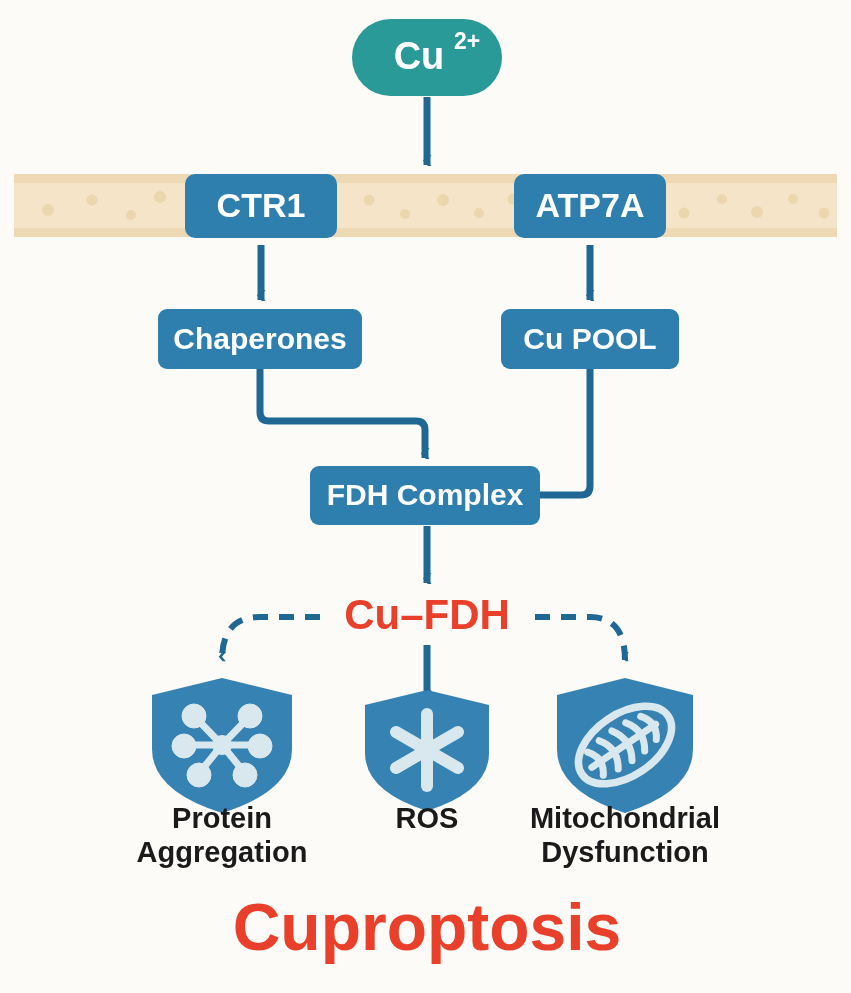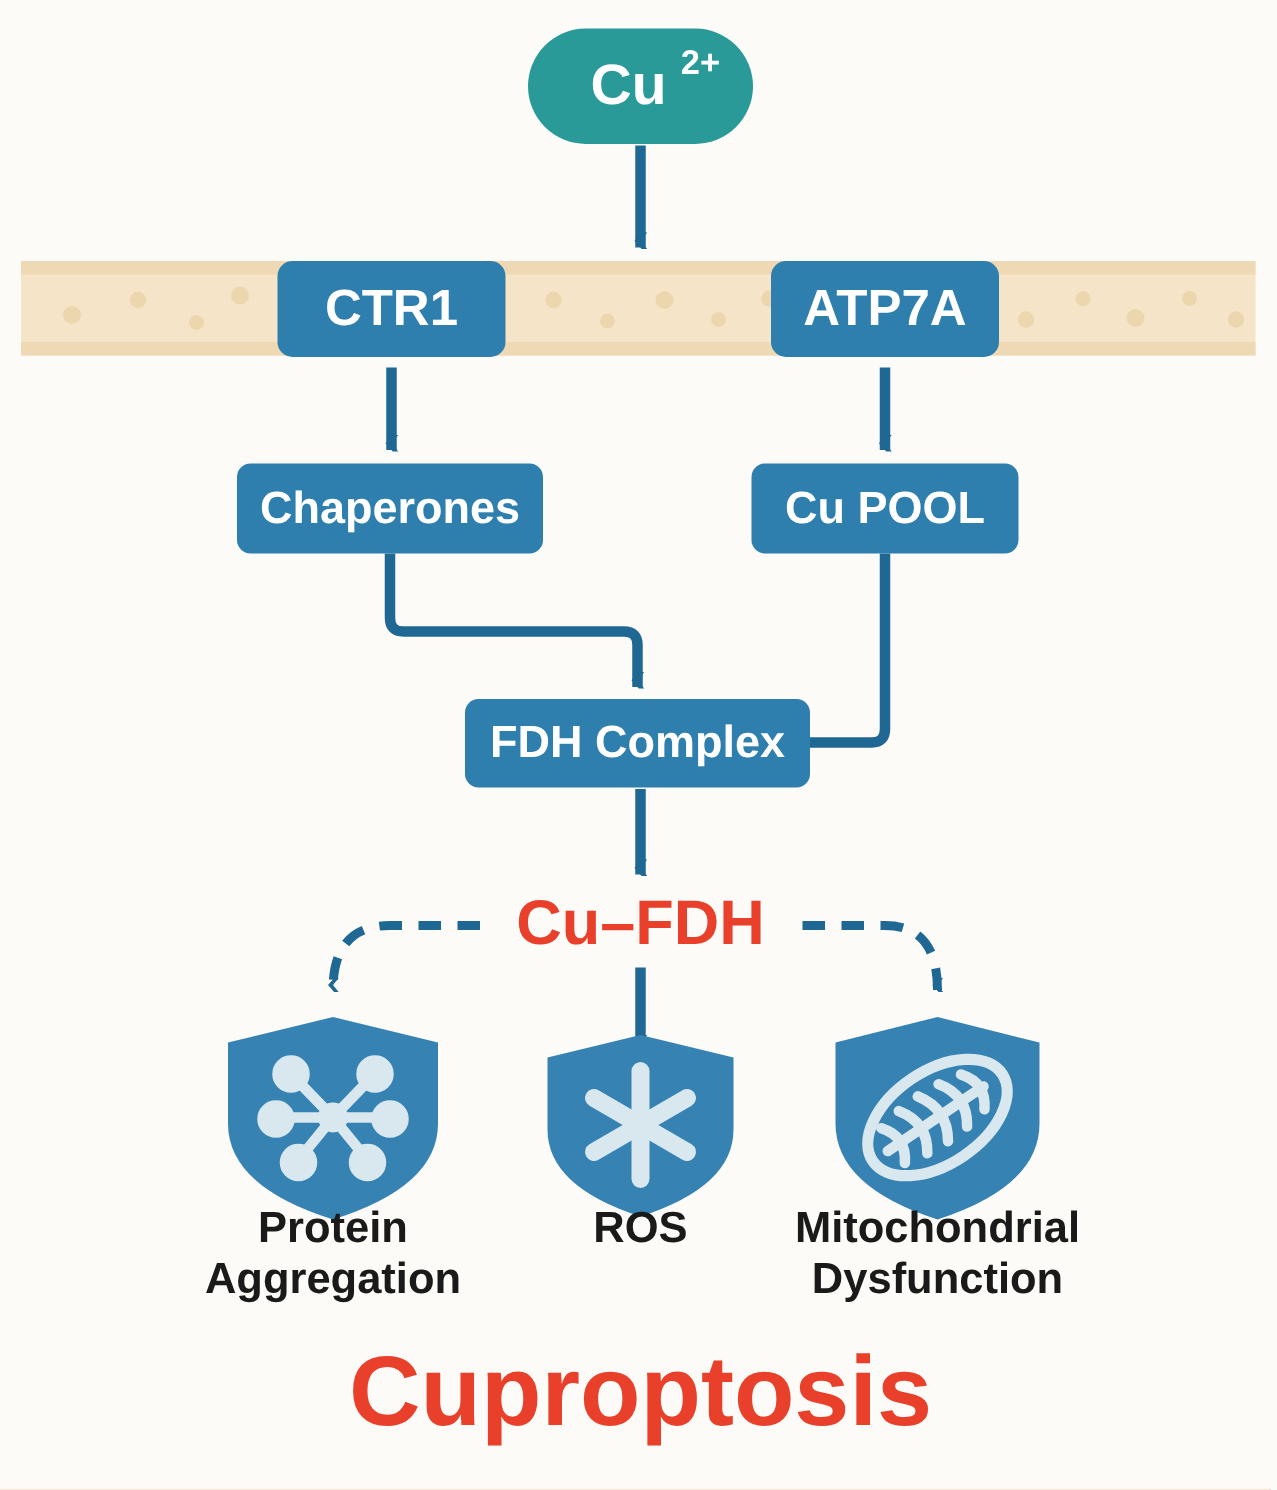--- a/index.html
+++ b/index.html
@@ -5,21 +5,21 @@
 <style>
   html, body {
     margin: 0;
     padding: 0;
     background: #ffffff;
   }
   #canvas {
     position: relative;
     width: 851px;
     height: 993px;
-    background: #f97316;
+    background: #fef9c3;
     overflow: hidden;
     font-family: "Liberation Sans", sans-serif;
   }
   #diagram-svg {
     position: absolute;
     top: 0;
     left: 0;
     width: 851px;
     height: 993px;
   }

